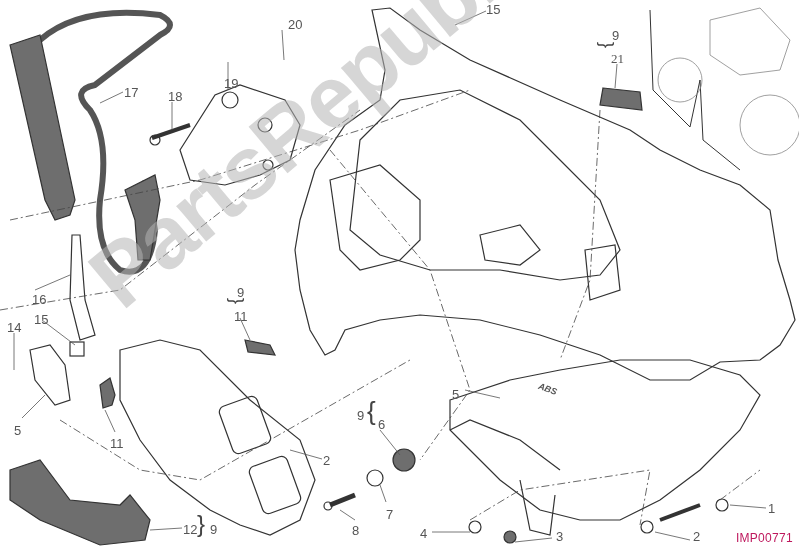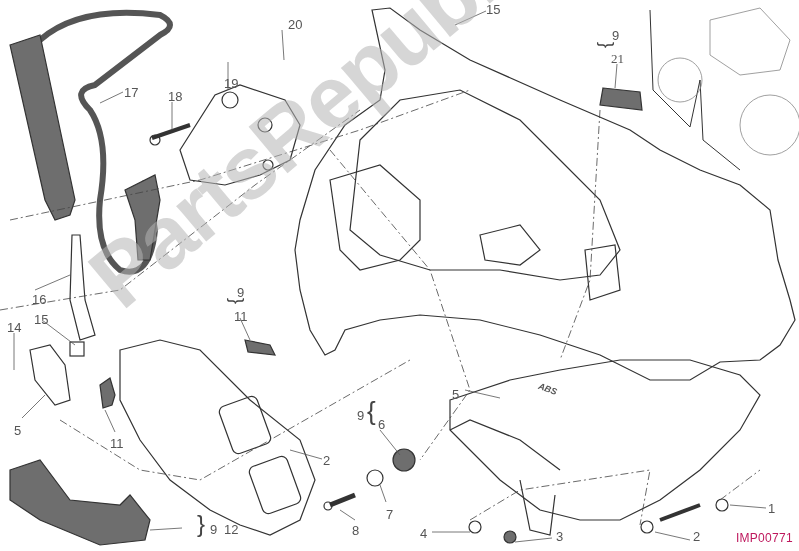--- a/index.html
+++ b/index.html
@@ -116,21 +116,21 @@
   <div class="callout" style="left:420px;top:527px;">4</div>
   <div class="callout" style="left:452px;top:388px;">5</div>
   <div class="callout" style="left:378px;top:418px;">6</div>
   <div class="callout" style="left:386px;top:508px;">7</div>
   <div class="callout" style="left:352px;top:524px;">8</div>
   <div class="callout" style="left:357px;top:409px;">9</div>
   <div class="callout" style="left:323px;top:454px;">2</div>
   <div class="callout" style="left:237px;top:286px;">9</div>
   <div class="callout" style="left:234px;top:310px;">11</div>
   <div class="callout" style="left:110px;top:437px;">11</div>
-  <div class="callout" style="left:183px;top:523px;margin-left:41px;">12</div>
+  <div class="callout" style="left:183px;top:523px;">12</div>
   <div class="callout" style="left:210px;top:523px;">9</div>
   <div class="callout" style="left:7px;top:321px;">14</div>
   <div class="callout" style="left:14px;top:424px;">5</div>
   <div class="callout" style="left:34px;top:313px;">15</div>
   <div class="callout" style="left:32px;top:293px;">16</div>
   <div class="callout" style="left:124px;top:86px;text-align:right;">17</div>
   <div class="callout" style="left:168px;top:90px;">18</div>
   <div class="callout" style="left:224px;top:49px;margin-top:28px;">19</div>
   <div class="callout" style="left:288px;top:18px;">20</div>
   <div class="callout" style="left:486px;top:3px;">15</div>

